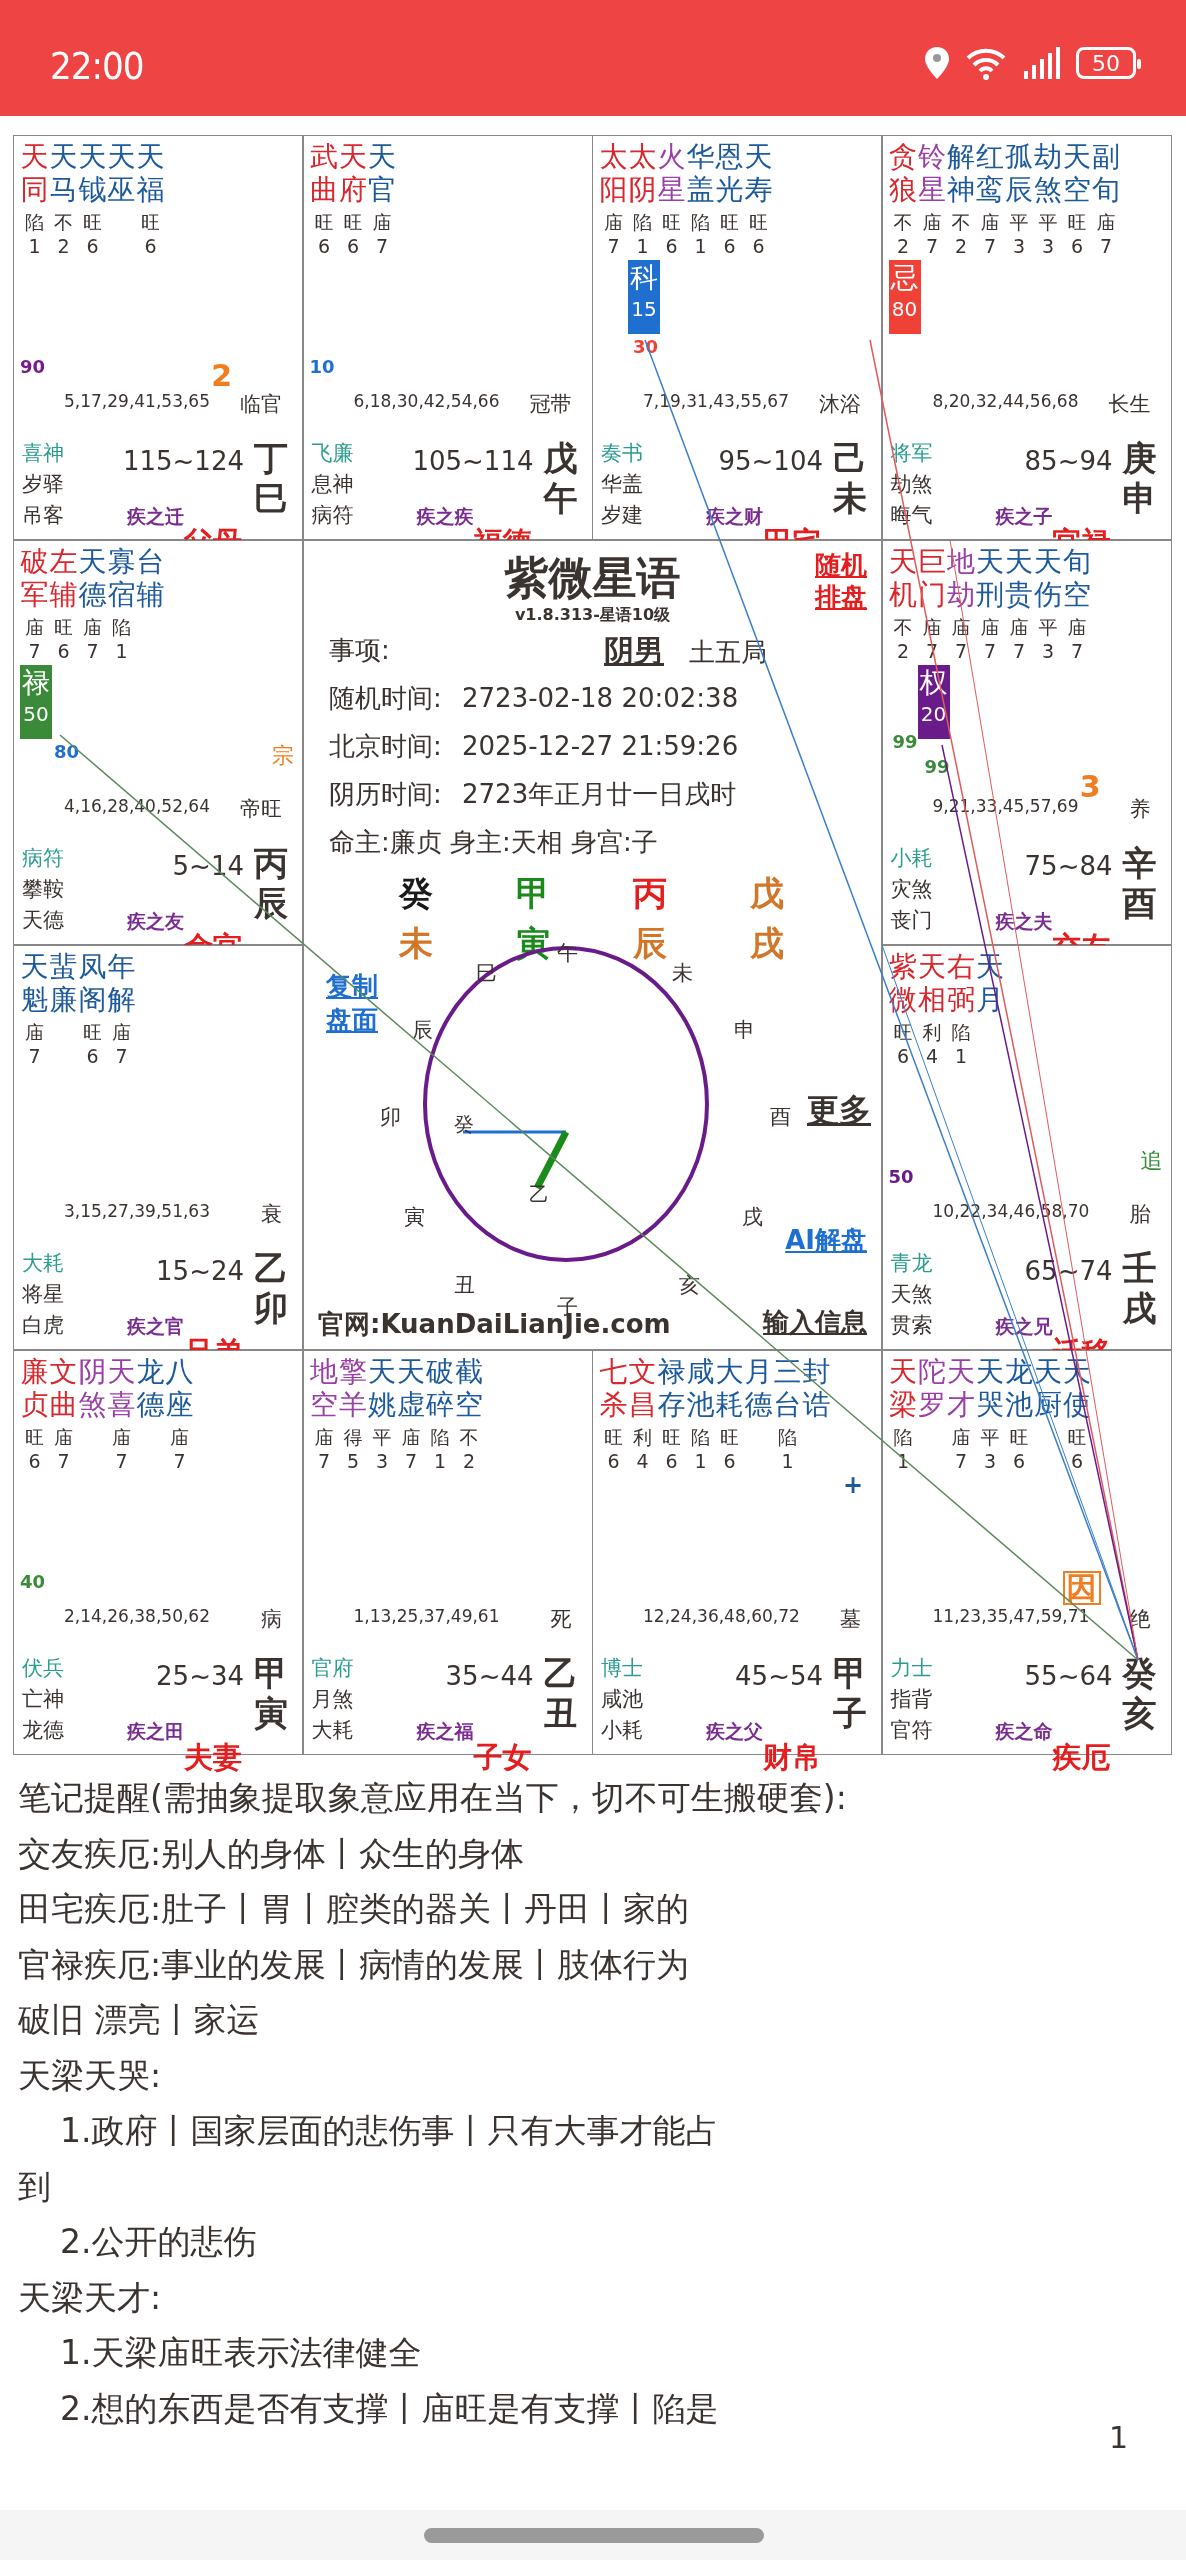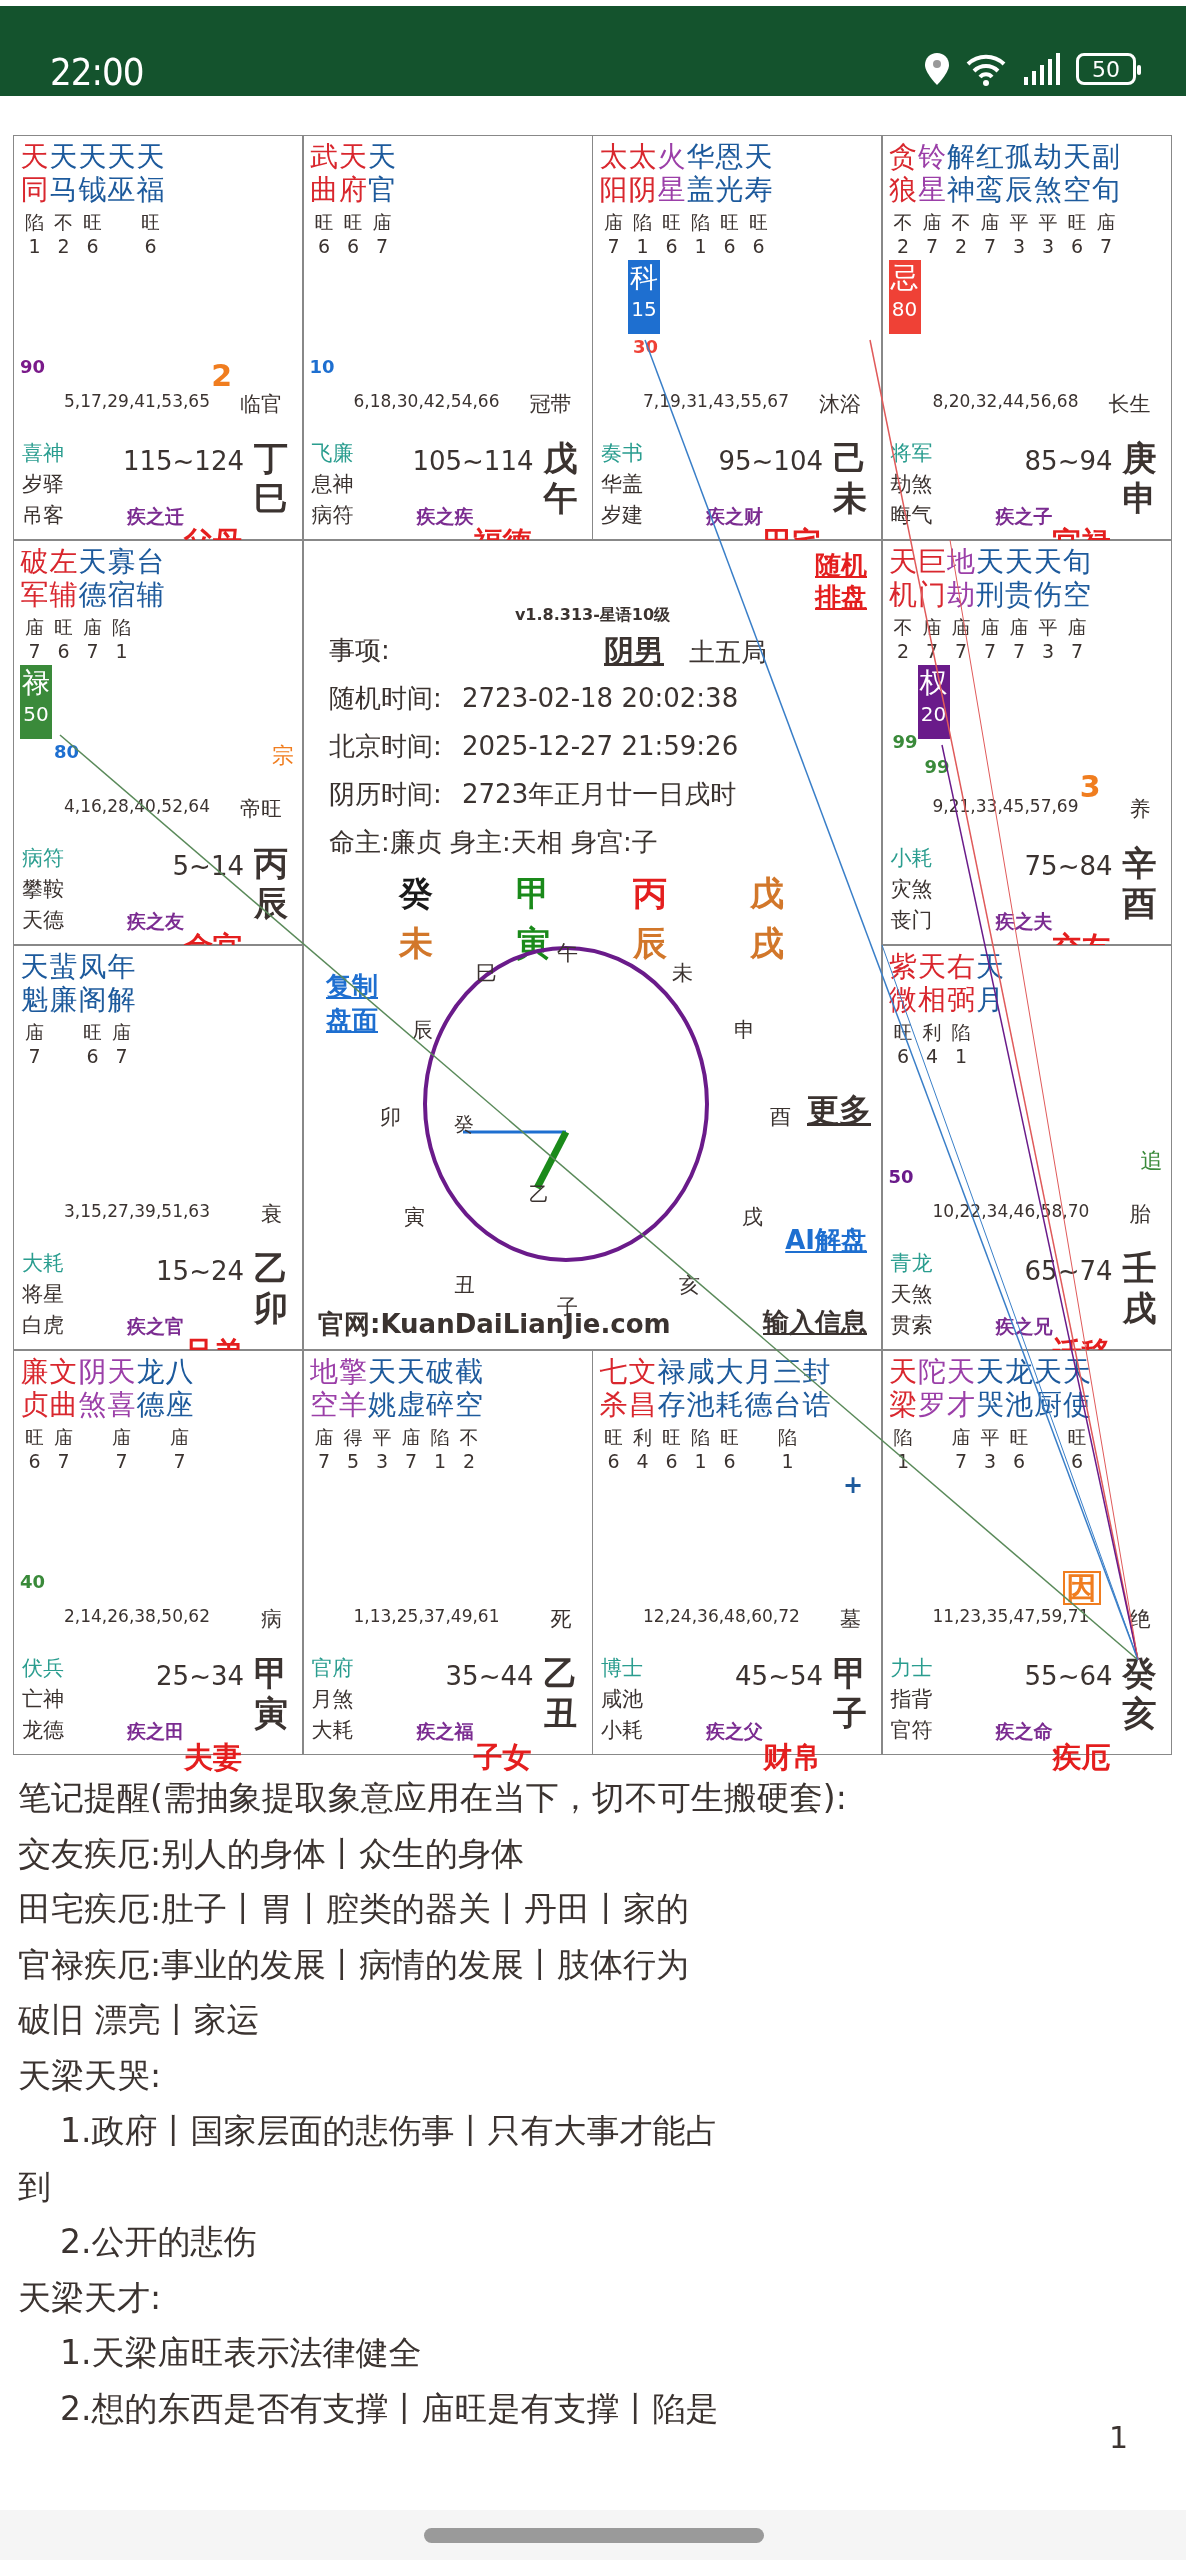--- a/index.html
+++ b/index.html
@@ -1,18 +1,18 @@
 <!DOCTYPE html>
 <html><head>
 <meta charset="utf-8">
 <style>
   html,body{margin:0;padding:0;}
   body{width:1186px;height:2560px;background:#fff;position:relative;overflow:hidden;
        font-family:"DejaVu Sans","Liberation Sans",sans-serif;color:#3b3330;}
-  .statusbar{position:absolute;left:0;top:6px;width:1186px;height:90px;background:#14532d;}
+  .statusbar{position:absolute;left:0;top:0;width:1186px;height:116px;background:#ef4444;}
   .sb-time{position:absolute;left:50px;top:44px;font-size:38px;color:#fff;font-family:"DejaVu Sans Condensed","DejaVu Sans",sans-serif;letter-spacing:-1px;}
   .sb-icons{position:absolute;right:50px;top:46px;display:flex;align-items:center;gap:14px;}
   .battery{width:60px;height:32px;border:3px solid #fff;border-radius:8px;color:#fff;font-size:22px;display:flex;align-items:center;justify-content:center;box-sizing:border-box;position:relative;}
   .battery:after{content:"";position:absolute;right:-8px;top:9px;width:4px;height:10px;background:#fff;border-radius:2px;}
   .grid{position:absolute;left:13px;top:135px;width:1159px;height:1620px;border:2px solid #777;box-sizing:border-box;}
   .cell{position:absolute;width:290px;height:405px;border:1.5px solid #888;box-sizing:border-box;background:#fff;}
   .stars{position:absolute;left:6px;top:4px;display:flex;}
   .star{display:flex;flex-direction:column;width:29px;font-size:28px;line-height:33px;text-align:center;}
   .br{position:absolute;left:6px;top:74px;display:flex;}
   .brc{width:29px;font-size:19px;line-height:24px;text-align:center;color:#3b3330;}
@@ -866,20 +866,21 @@
           <div>癸</div>
           <div>亥</div>
         </div>
         <span class="sub">疾之命</span>
         <span class="palace">疾厄</span>
       </div>
     </div>
 </div>
 
 <div class="center">
+  <div class="title">紫微星语</div>
   <div class="ver">v1.8.313-星语10级</div>
   <div class="link" style="right:14px;top:8px;color:#e41e1e;line-height:32px;text-align:center;">
     <div>随机</div>
     <div>排盘</div>
   </div>
   <div class="line" style="top:92px;">事项:</div>
   <div class="line" style="top:90px;left:300px;font-size:30px;font-weight:bold;text-decoration:underline;">阴男</div>
   <div class="line" style="top:94px;left:385px;">土五局</div>
   <div class="line" style="top:140px;">
     <span>随机时间:</span>

